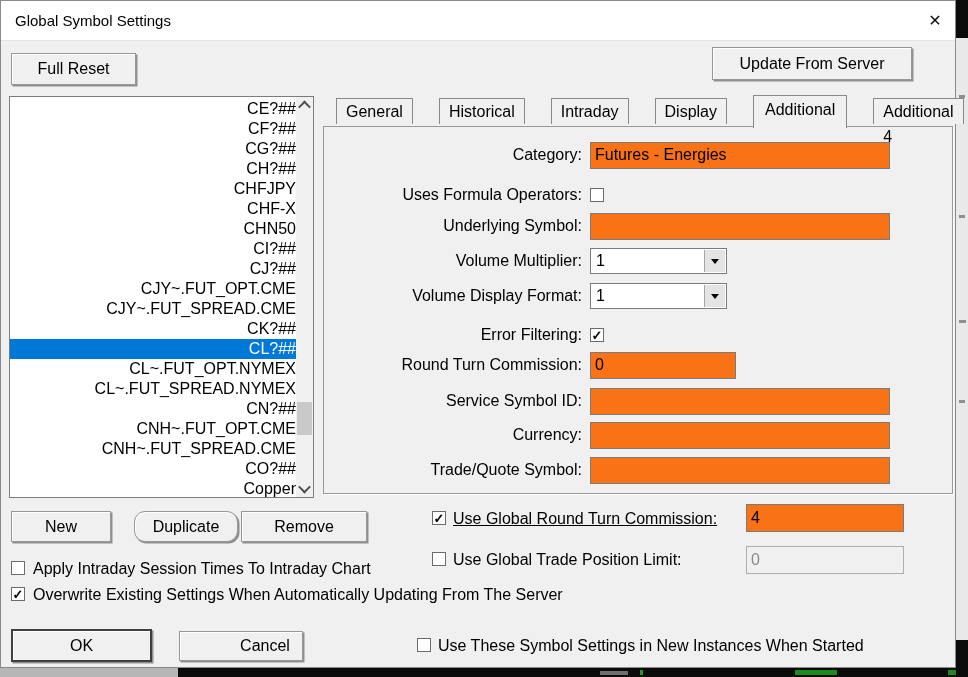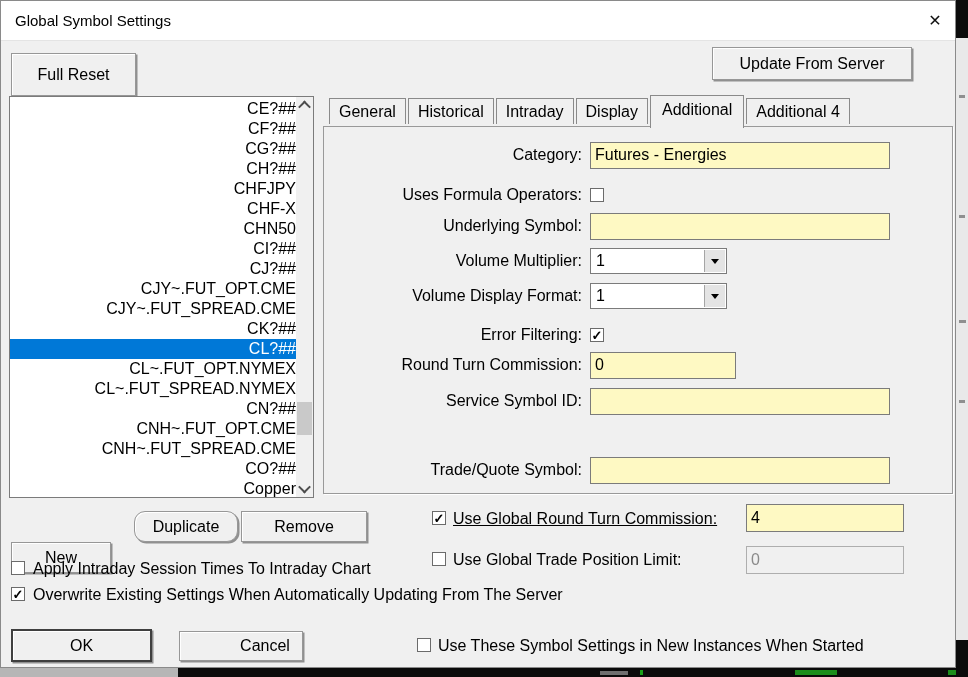--- a/index.html
+++ b/index.html
@@ -24,30 +24,30 @@
   .list-items{position:absolute;left:0;top:2px;right:17px;}
   .list-item{height:20px;line-height:20px;padding-left:4px;font-size:16px;white-space:nowrap;text-align:right;}
   .list-item.selected{background:#0078d7;color:#ffffff;}
   .vscroll{position:absolute;top:0;right:0;width:17px;height:100%;background:#f0f0f0;}
   .scroll-arrow{position:absolute;left:0;width:17px;height:17px;display:flex;align-items:center;justify-content:center;}
   .chev{width:7px;height:7px;border-top:2px solid #4d4d4d;border-left:2px solid #4d4d4d;}
   .chev.up{transform:rotate(45deg) translate(1px,1px);}
   .chev.down{transform:rotate(225deg) translate(1px,1px);}
   .scroll-thumb{position:absolute;left:1px;top:305px;width:15px;height:33px;background:#c9c9c9;}
   
-  .tabbar{position:absolute;left:328px;top:94px;height:33px;display:flex;align-items:flex-end;z-index:2;}
+  .tabbar{position:absolute;left:335px;top:94px;height:33px;display:flex;align-items:flex-end;z-index:2;gap:24px;}
   .tab{height:26px;line-height:25px;padding:0 9px;margin-right:2px;margin-bottom:4px;font-size:16px;
        background:#f0f0f0;border:1px solid #8a8a8a;border-bottom:none;box-sizing:border-box;}
   .tab.active{height:33px;line-height:28px;margin-bottom:0;padding:0 11px;position:relative;z-index:3;}
   .panel{position:absolute;left:322px;top:125px;width:630px;height:368px;background:#f0f0f0;
          border:1px solid #999999;box-shadow:1px 1px 0 #ffffff;box-sizing:border-box;z-index:1;}
   
   .form-row{position:absolute;left:6px;height:28px;display:flex;align-items:center;}
   .flabel{width:252px;text-align:right;margin-right:8px;font-size:16px;white-space:nowrap;}
-  .field{height:27px;border:1px solid #7b7b7b;background:#fef9c3;color:#000;
+  .field{height:27px;border:1px solid #7b7b7b;background:#f97316;color:#000;
          font-family:"Liberation Sans",sans-serif;font-size:16px;padding:0 4px;box-sizing:border-box;}
   .w-wide{width:300px;} .w-med{width:146px;} .w-glob{width:158px;}
   .field.disabled{background:#f0f0f0;color:#8a8a8a;border-color:#aeaeae;}
   .combo{position:relative;width:137px;height:26px;background:#fff;border:1px solid #7b7b7b;
          box-sizing:border-box;display:flex;align-items:center;padding-left:5px;font-size:16px;}
   .combo-btn{position:absolute;top:1px;right:1px;bottom:1px;width:20px;background:#e4e4e4;
              border-left:1px solid #a5a5a5;display:flex;align-items:center;justify-content:center;}
   .arrow-down{width:0;height:0;border-left:4px solid transparent;border-right:4px solid transparent;
               border-top:5px solid #000;}
   
@@ -81,21 +81,21 @@
 
   <div class="dialog">
 
     <div class="titlebar">
       <div class="title-text">Global Symbol Settings</div>
       <div class="close-btn">
         <span>✕</span>
       </div>
     </div>
 
-    <div class="btn" style="left:10px;top:52px;width:125px;height:43px;">Full Reset</div>
+    <div class="btn" style="left:10px;top:52px;width:125px;height:32px;">Full Reset</div>
     <div class="btn" style="left:711px;top:46px;width:200px;height:33px;">Update From Server</div>
 
     <div class="listbox">
       <div class="list-items">
           <div class="list-item">CE?##</div>
           <div class="list-item">CF?##</div>
           <div class="list-item">CG?##</div>
           <div class="list-item">CH?##</div>
           <div class="list-item">CHFJPY</div>
           <div class="list-item">CHF-X</div>
@@ -179,28 +179,32 @@
       <div class="form-row" style="top:224px;">
         <label class="flabel">Round Turn Commission:</label>
         <input class="field w-med" value="0" style="">
       </div>
 
       <div class="form-row" style="top:260px;">
         <label class="flabel">Service Symbol ID:</label>
         <input class="field w-wide" value="" style="">
       </div>
 
+      <div class="form-row" style="top:294px;">
+        <label class="flabel">Currency:</label>
+        <input class="field w-wide" value="" style="">
+      </div>
 
       <div class="form-row" style="top:329px;">
         <label class="flabel">Trade/Quote Symbol:</label>
         <input class="field w-wide" value="" style="">
       </div>
     </div>
 
-    <div class="btn" style="left:10px;top:510px;width:100px;height:31px;margin-top:31px;">New</div>
+    <div class="btn" style="left:10px;top:510px;width:100px;height:31px;">New</div>
     <div class="btn" style="left:133px;top:510px;width:104px;height:31px;border-radius:11px;">Duplicate</div>
     <div class="btn" style="left:240px;top:510px;width:126px;height:31px;text-align:center;">Remove</div>
 
     <span class="cb checked" style="position:absolute;left:431px;top:510px;">✓</span>
     <label class="cb-label" style="left:452px;top:509px;text-decoration:underline;">Use Global Round Turn Commission:</label>
     <input class="field w-glob" style="position: absolute; left: 745px; top: 503px; height: 28px;" value="4">
 
     <span class="cb" style="position:absolute;left:431px;top:551px;"></span>
     <label class="cb-label" style="left:452px;top:550px;">Use Global Trade Position Limit:</label>
     <input class="field w-glob disabled" style="position: absolute; left: 745px; top: 545px; height: 28px;" disabled="" value="0">

